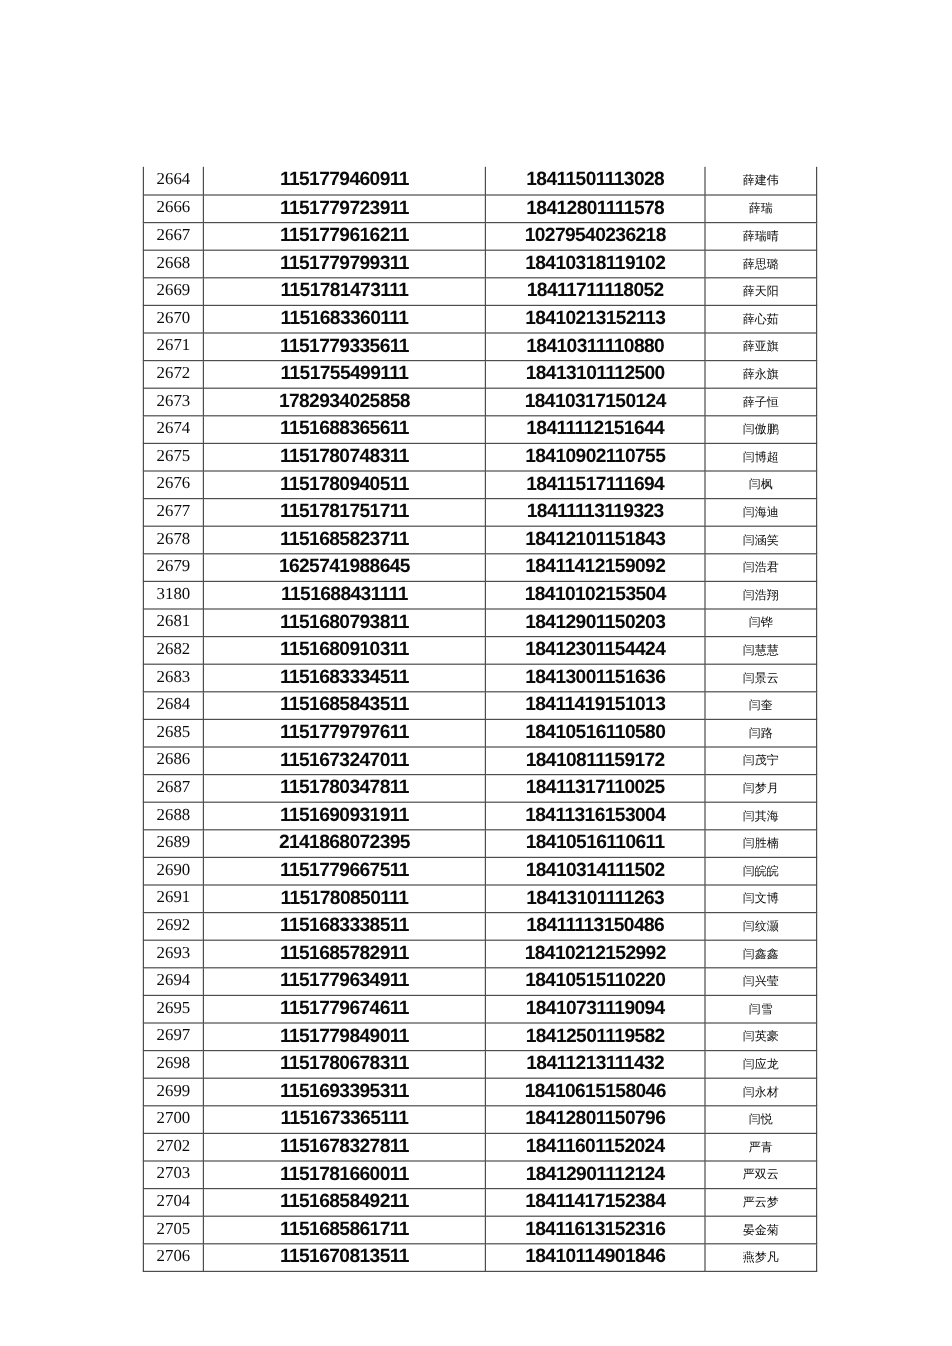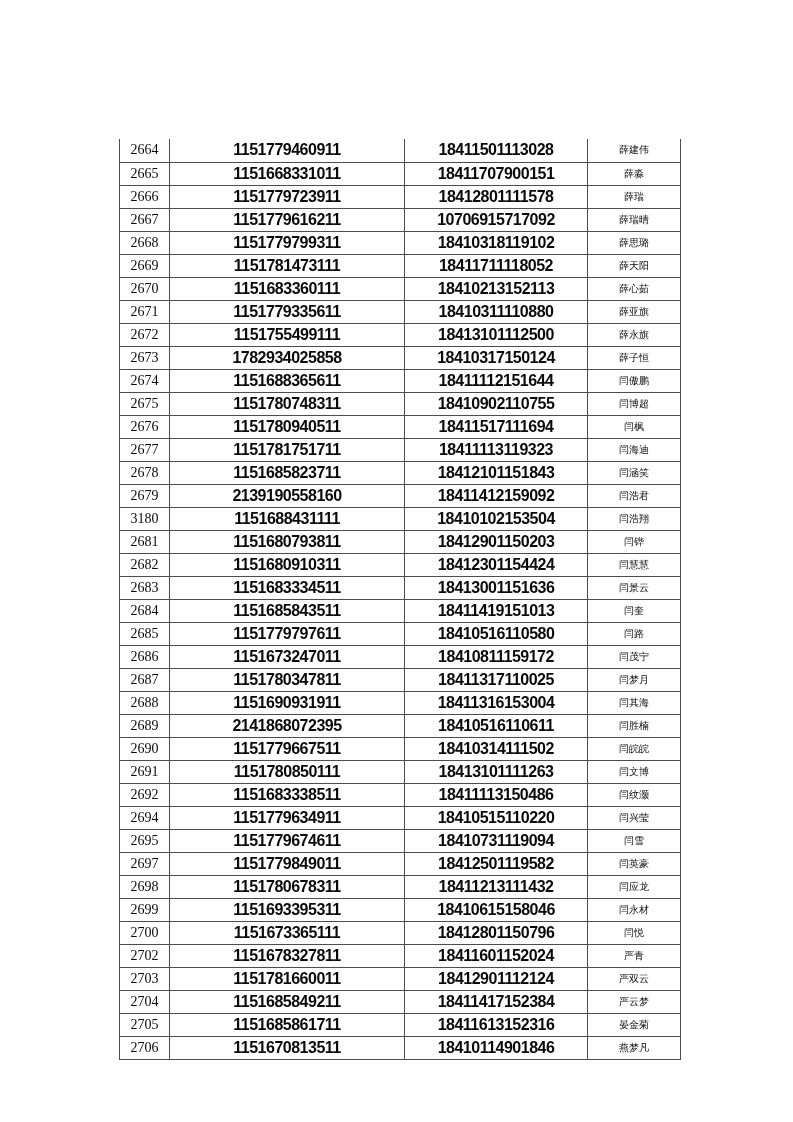--- a/index.html
+++ b/index.html
@@ -66,35 +66,29 @@
       <col style="width:93px">
     </colgroup>
     <tbody id="roster-body">
         <tr>
           <td class="col-serial">2664</td>
           <td class="col-reg">1151779460911</td>
           <td class="col-exam">18411501113028</td>
           <td class="col-name">薛建伟</td>
         </tr>
         <tr>
-          <td class="col-serial">2665</td>
-          <td class="col-reg">1151668331011</td>
-          <td class="col-exam">18411707900151</td>
-          <td class="col-name">薛淼</td>
-        </tr>
-        <tr>
           <td class="col-serial">2666</td>
           <td class="col-reg">1151779723911</td>
           <td class="col-exam">18412801111578</td>
           <td class="col-name">薛瑞</td>
         </tr>
         <tr>
           <td class="col-serial">2667</td>
           <td class="col-reg">1151779616211</td>
-          <td class="col-exam">10706915717092</td>
+          <td class="col-exam">10279540236218</td>
           <td class="col-name">薛瑞晴</td>
         </tr>
         <tr>
           <td class="col-serial">2668</td>
           <td class="col-reg">1151779799311</td>
           <td class="col-exam">18410318119102</td>
           <td class="col-name">薛思璐</td>
         </tr>
         <tr>
           <td class="col-serial">2669</td>
@@ -151,21 +145,21 @@
           <td class="col-name">闫海迪</td>
         </tr>
         <tr>
           <td class="col-serial">2678</td>
           <td class="col-reg">1151685823711</td>
           <td class="col-exam">18412101151843</td>
           <td class="col-name">闫涵笑</td>
         </tr>
         <tr>
           <td class="col-serial">2679</td>
-          <td class="col-reg">2139190558160</td>
+          <td class="col-reg">1625741988645</td>
           <td class="col-exam">18411412159092</td>
           <td class="col-name">闫浩君</td>
         </tr>
         <tr>
           <td class="col-serial">3180</td>
           <td class="col-reg">1151688431111</td>
           <td class="col-exam">18410102153504</td>
           <td class="col-name">闫浩翔</td>
         </tr>
         <tr>
@@ -232,20 +226,26 @@
           <td class="col-serial">2691</td>
           <td class="col-reg">1151780850111</td>
           <td class="col-exam">18413101111263</td>
           <td class="col-name">闫文博</td>
         </tr>
         <tr>
           <td class="col-serial">2692</td>
           <td class="col-reg">1151683338511</td>
           <td class="col-exam">18411113150486</td>
           <td class="col-name">闫纹灏</td>
+        </tr>
+        <tr>
+          <td class="col-serial">2693</td>
+          <td class="col-reg">1151685782911</td>
+          <td class="col-exam">18410212152992</td>
+          <td class="col-name">闫鑫鑫</td>
         </tr>
         <tr>
           <td class="col-serial">2694</td>
           <td class="col-reg">1151779634911</td>
           <td class="col-exam">18410515110220</td>
           <td class="col-name">闫兴莹</td>
         </tr>
         <tr>
           <td class="col-serial">2695</td>
           <td class="col-reg">1151779674611</td>

